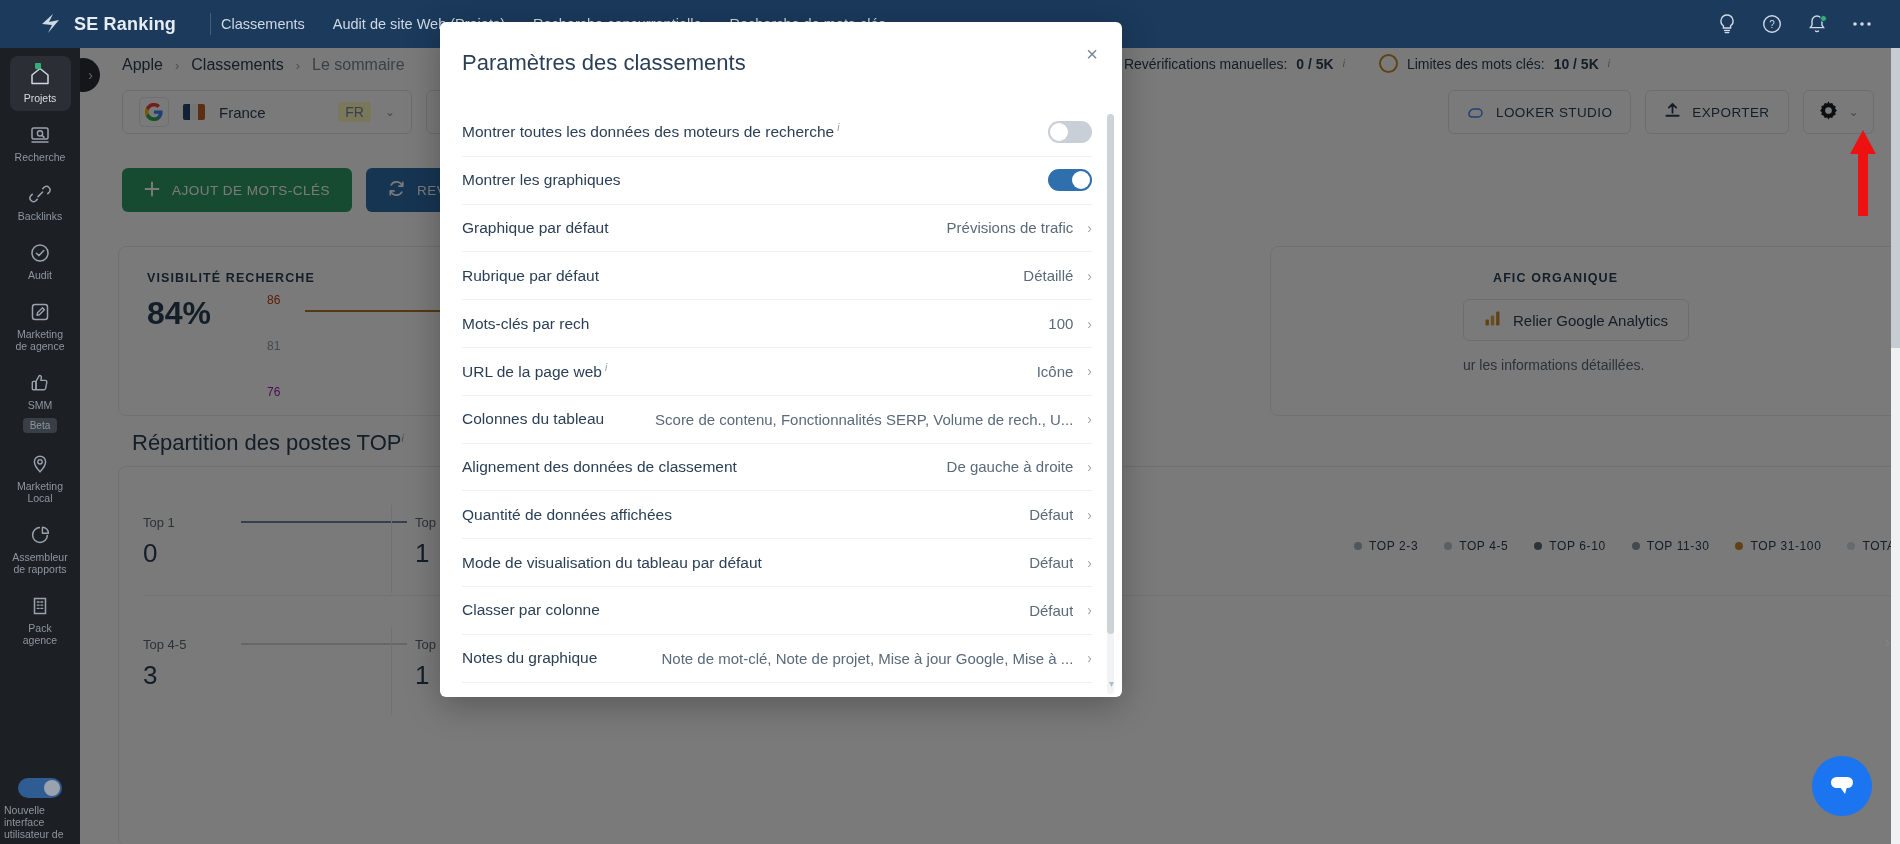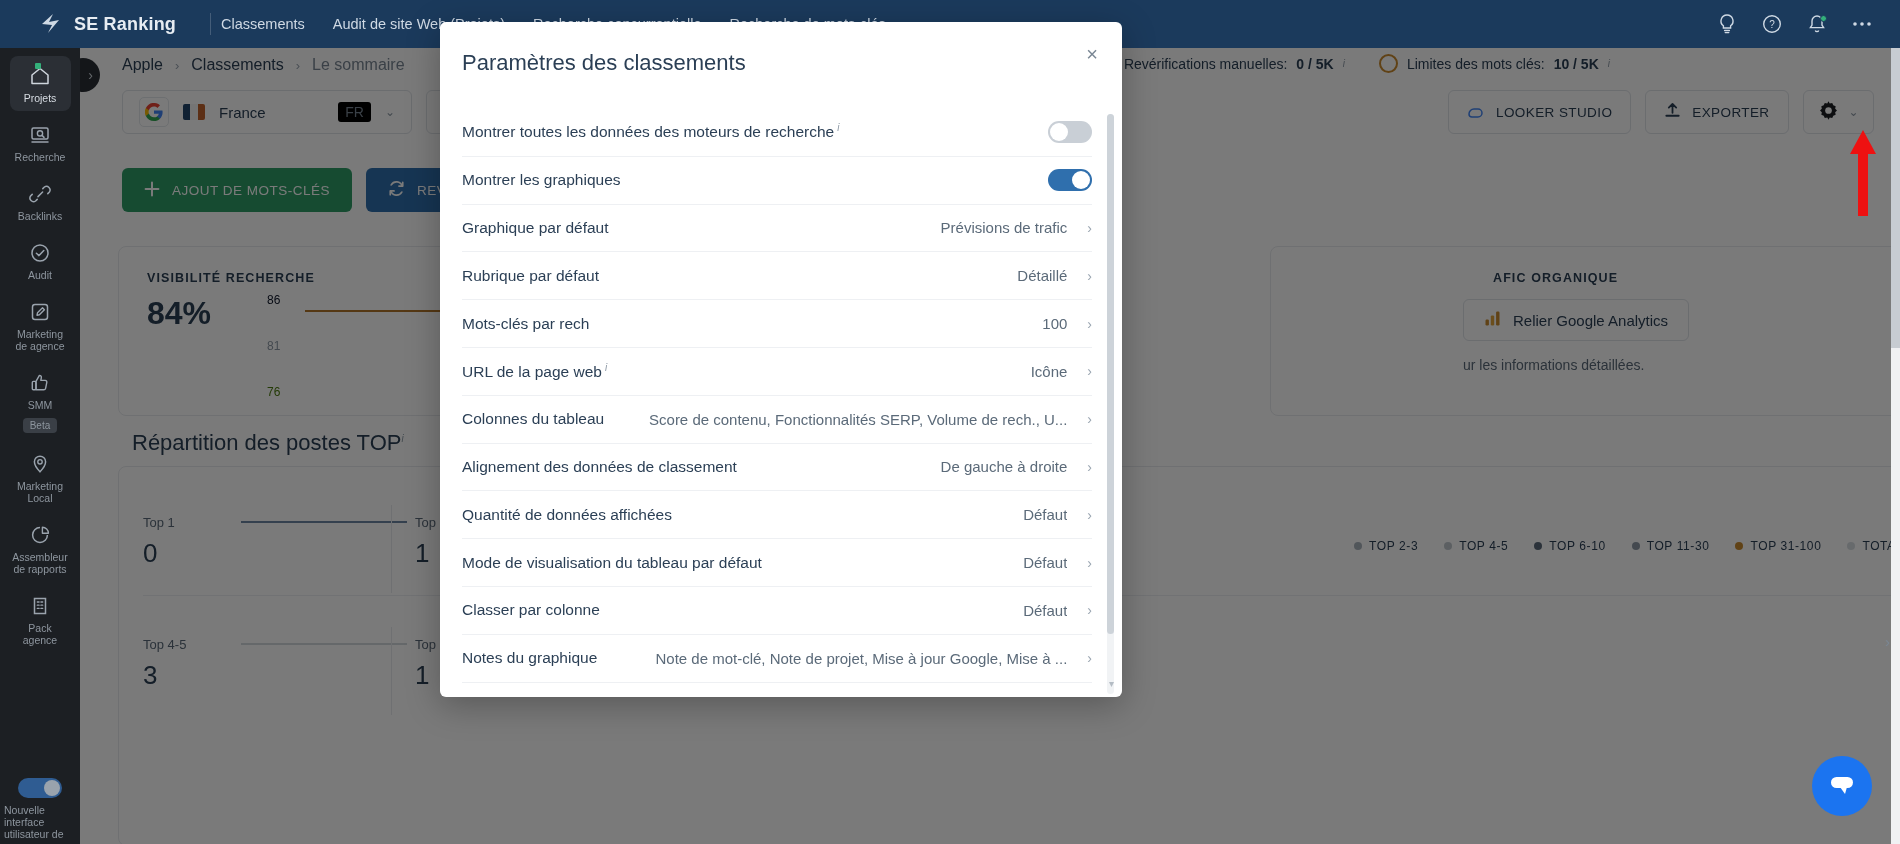--- a/index.html
+++ b/index.html
@@ -93,21 +93,21 @@
   .filters { position: absolute; top: 42px; left: 42px; display: flex; gap: 14px; }
   .filter-box {
     height: 44px; border: 1px solid #dfe3e8; border-radius: 6px;
     display: flex; align-items: center; padding: 0 16px; gap: 14px; background: #fff;
     font-size: 15px; color: #2b3f55;
   }
   .g-badge { width: 30px; height: 30px; border: 1px solid #e4e8ec; border-radius: 5px;
     display:flex; align-items:center; justify-content:center; font-weight:bold; font-size:16px; }
   .flag-fr { width: 22px; height: 16px; display: flex; border-radius: 2px; overflow: hidden; }
   .flag-fr i { flex: 1; }
-  .cc { color: #7a8794; font-size: 14px; background:#000000; padding:2px 7px; border-radius:3px;}
+  .cc { color: #7a8794; font-size: 14px; background:#fef9c3; padding:2px 7px; border-radius:3px;}
   .caret { color: #8e9aa6; font-size: 12px; }
 
   .topbtns { position: absolute; top: 42px; right: 26px; display: flex; gap: 14px; align-items: center; }
   .btn-outline {
     height: 44px; border: 1px solid #dfe3e8; border-radius: 6px; background: #fff;
     display: flex; align-items: center; gap: 11px; padding: 0 18px;
     font-size: 13.5px; color: #2b3f55; letter-spacing: .4px;
   }
   .btn-gear { padding: 0 14px; gap: 10px; }
 
@@ -158,21 +158,21 @@
     position: absolute; top: 86px; left: 0; right: 0; bottom: 0;
     padding: 0 30px 0 22px; overflow: hidden;
   }
   .srow {
     display: flex; align-items: center; justify-content: space-between;
     height: 47.8px; border-top: 1px solid #eef0f3; gap: 16px;
   }
   .srow:first-child { border-top: none; }
   .srow-label { font-size: 15.5px; color: #2b3f55; white-space: nowrap; }
   .srow-label sup { font-size: 10px; color: #8e9aa6; font-style: italic; margin-left: 3px; }
-  .srow-right { display: flex; align-items: center; gap: 20px; min-width: 0; }
+  .srow-right { display: flex; align-items: center; gap: 14px; min-width: 0; }
   .srow-value {
     font-size: 15px; color: #5b6a79; white-space: nowrap; overflow: hidden;
     text-overflow: ellipsis; max-width: 420px;
   }
   .chev { color: #9aa5b1; font-size: 14px; }
   .toggle {
     width: 44px; height: 22px; border-radius: 11px; position: relative; flex: none;
   }
   .toggle.on { background: #2f6fad; }
   .toggle.off { background: #c9cfd6; }
@@ -452,23 +452,23 @@
               <path d="M15.6 2.4v4h-4M2.4 15.6v-4h4" fill="none" stroke="#fff" stroke-width="1.8" stroke-linecap="round" stroke-linejoin="round"></path>
             </svg>
         </span>
         <span>REVÉRIFIER LES DO</span>
       </div>
     </div>
 
     <div class="card" style="left:38px; top:198px; width:760px; height:170px;">
       <div class="card-title" style="position:absolute; left:28px; top:24px;">VISIBILITÉ RECHERCHE</div>
       <div class="big-num" style="position:absolute; left:28px; top:48px;">84%</div>
-      <div style="position:absolute; left:148px; top:46px; font-size:12px; color:#0f172a;">86</div>
+      <div style="position:absolute; left:148px; top:46px; font-size:12px; color:#c2410c;">86</div>
       <div style="position:absolute; left:148px; top:92px; font-size:12px; color:#8e9aa6;">81</div>
-      <div style="position:absolute; left:148px; top:138px; font-size:12px; color:#4d7c0f;">76</div>
+      <div style="position:absolute; left:148px; top:138px; font-size:12px; color:#a21caf;">76</div>
       <svg style="position:absolute; left:180px; top:38px;" width="575" height="125" viewBox="0 0 575 125">
         <path d="M6 26 C 60 26, 110 26, 155 26 C 205 26, 230 85, 282 88 C 330 91, 360 38, 410 34 C 460 30, 510 60, 572 62" fill="none" stroke="#b1752b" stroke-width="2.2"></path>
       </svg>
     </div>
 
     <div class="card" style="left:1190px; top:198px; width:670px; height:170px;">
       <div class="card-title" style="position:absolute; left:222px; top:24px;">AFIC ORGANIQUE</div>
       <div class="ga-btn" style="position:absolute; left:192px; top:52px;">
         <span>
           <svg width="17" height="17" viewBox="0 0 17 17">

